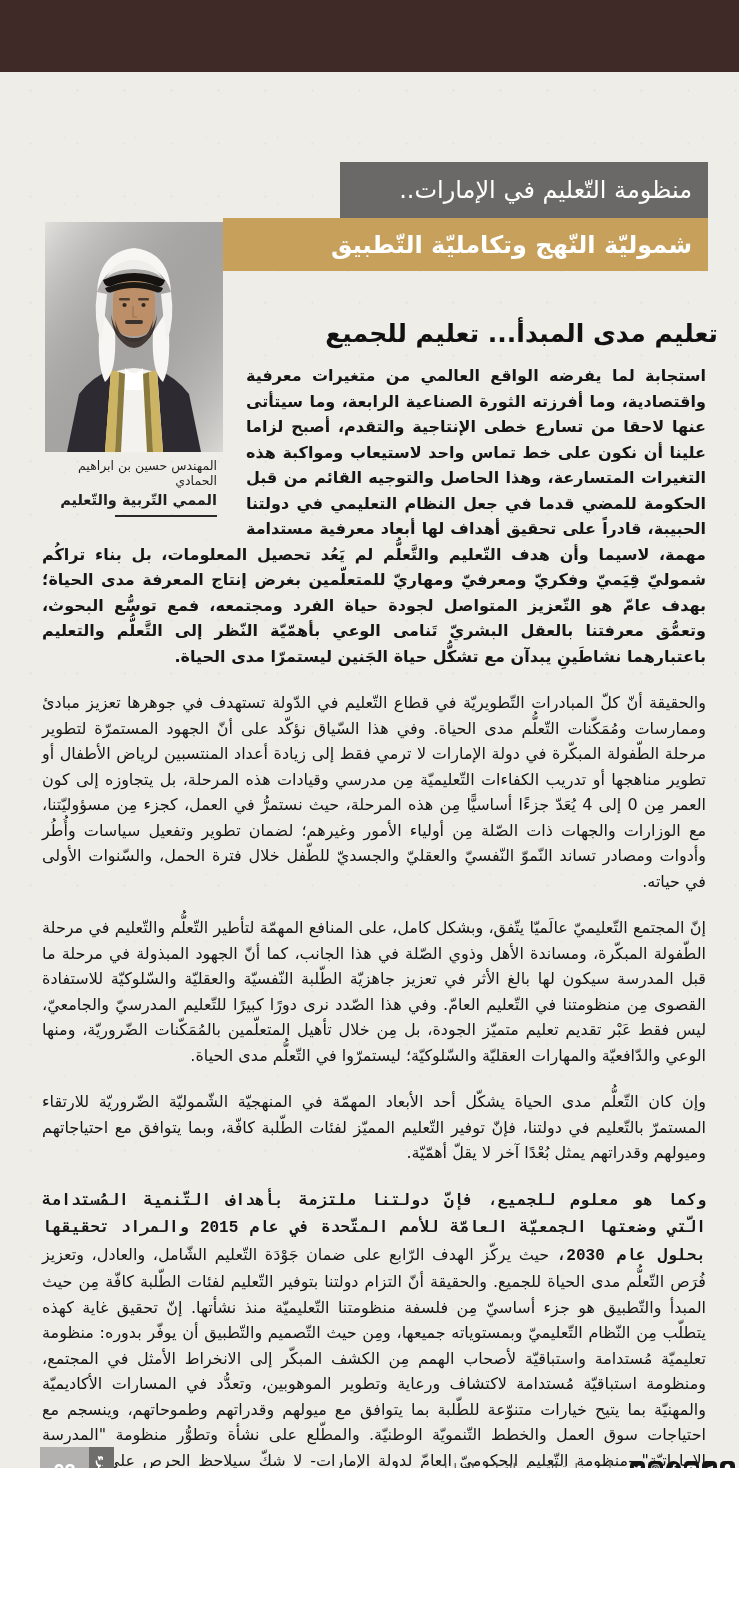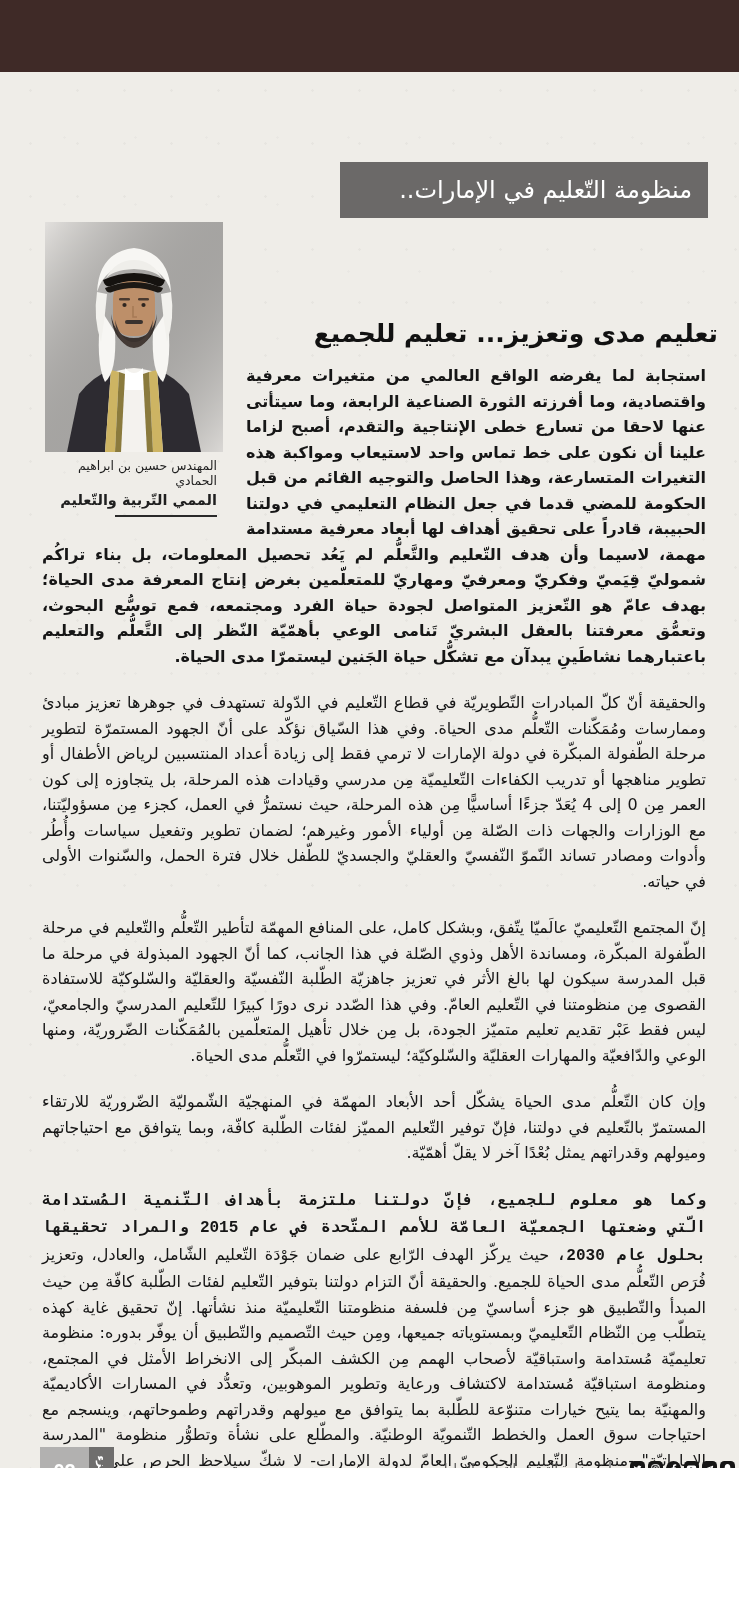--- a/index.html
+++ b/index.html
@@ -60,20 +60,23 @@
 </head>
 <body>
 
 <div class="page">
 
   <div class="bar top"></div>
 
   <div class="banner gray">
     <span>منظومة التّعليم في الإمارات..</span>
   </div>
+  <div class="banner tan">
+    <span>شموليّة النّهج وتكامليّة التّطبيق</span>
+  </div>
 
   <figure class="photo" style="margin:0">
     <svg width="178" height="230" viewBox="0 0 178 230" xmlns="http://www.w3.org/2000/svg">
       <rect width="178" height="230" fill="#dad8d5"></rect>
       <rect width="178" height="230" fill="url(#g0)"></rect>
       <defs>
         <linearGradient id="g0" x1="0" y1="0" x2="1" y2="1">
           <stop offset="0" stop-color="#e2e0dd"></stop>
             <stop offset="1" stop-color="#cecccা" stop-opacity="0"></stop>
         </linearGradient>
@@ -120,21 +123,21 @@
   </figure>
 
   <div class="caption">
     <div class="name">المهندس حسين بن ابراهيم الحمادي</div>
     <div class="role">الممي التّربية والتّعليم</div>
     <div class="rule"></div>
   </div>
 
   <div class="article">
     <div class="float-spacer"></div>
-    <h1>تعليم مدى وتعزيز... تعليم للجميع</h1>
+    <h1>تعليم مدى المبدأ... تعليم للجميع</h1>
     <p class="lead">استجابة لما يفرضه الواقع العالمي من متغيرات معرفية واقتصادية، وما أفرزته الثورة الصناعية الرابعة، وما سيتأتى عنها لاحقا من تسارع خطى الإنتاجية والتقدم، أصبح لزاما علينا أن نكون على خط تماس واحد لاستيعاب ومواكبة هذه التغيرات المتسارعة، وهذا الحاصل والتوجيه القائم من قبل الحكومة للمضي قدما في جعل النظام التعليمي في دولتنا الحبيبة، قادراً على تحقيق أهداف لها أبعاد معرفية مستدامة مهمة، لاسيما وأن هدف التّعليم والتَّعلُّم لم يَعُد تحصيل المعلومات، بل بناء تراكُم شموليّ قِيَميّ وفكريّ ومعرفيّ ومهاريّ للمتعلّمين بغرض إنتاج المعرفة مدى الحياة؛ بهدف عامّ هو التّعزيز المتواصل لجودة حياة الفرد ومجتمعه، فمع توسُّع البحوث، وتعمُّق معرفتنا بالعقل البشريّ تَنامى الوعي بأهمّيّة النّظر إلى التَّعلُّم والتعليم باعتبارهما نشاطَينِ يبدآن مع تشكُّل حياة الجَنين ليستمرّا مدى الحياة.</p>
     <p>والحقيقة أنّ كلّ المبادرات التّطويريّة في قطاع التّعليم في الدّولة تستهدف في جوهرها تعزيز مبادئ وممارسات ومُمَكّنات التّعلُّم مدى الحياة. وفي هذا السّياق نؤكّد على أنّ الجهود المستمرّة لتطوير مرحلة الطّفولة المبكّرة في دولة الإمارات لا ترمي فقط إلى زيادة أعداد المنتسبين لرياض الأطفال أو تطوير مناهجها أو تدريب الكفاءات التّعليميّة مِن مدرسي وقيادات هذه المرحلة، بل يتجاوزه إلى كون العمر مِن 0 إلى 4 يُعَدّ جزءًا أساسيًّا مِن هذه المرحلة، حيث نستمرُّ في العمل، كجزء مِن مسؤوليّتنا، مع الوزارات والجهات ذات الصّلة مِن أولياء الأمور وغيرهم؛ لضمان تطوير وتفعيل سياسات وأُطُر وأدوات ومصادر تساند النّموّ النّفسيّ والعقليّ والجسديّ للطّفل خلال فترة الحمل، والسّنوات الأولى في حياته.</p>
     <p>إنّ المجتمع التّعليميّ عالَميّا يتّفق، وبشكل كامل، على المنافع المهمّة لتأطير التّعلُّم والتّعليم في مرحلة الطّفولة المبكّرة، ومساندة الأهل وذوي الصّلة في هذا الجانب، كما أنّ الجهود المبذولة في مرحلة ما قبل المدرسة سيكون لها بالغ الأثر في تعزيز جاهزيّة الطّلبة النّفسيّة والعقليّة والسّلوكيّة للاستفادة القصوى مِن منظومتنا في التّعليم العامّ. وفي هذا الصّدد نرى دورًا كبيرًا للتّعليم المدرسيّ والجامعيّ، ليس فقط عَبْر تقديم تعليم متميّز الجودة، بل مِن خلال تأهيل المتعلّمين بالمُمَكّنات الضّروريّة، ومنها الوعي والدّافعيّة والمهارات العقليّة والسّلوكيّة؛ ليستمرّوا في التّعلُّم مدى الحياة.</p>
     <p>وإن كان التّعلُّم مدى الحياة يشكّل أحد الأبعاد المهمّة في المنهجيّة الشّموليّة الضّروريّة للارتقاء المستمرّ بالتّعليم في دولتنا، فإنّ توفير التّعليم المميّز لفئات الطّلبة كافّة، وبما يتوافق مع احتياجاتهم وميولهم وقدراتهم يمثل بُعْدًا آخر لا يقلّ أهمّيّة.</p>
     <p><span class="boldlead">وكما هو معلوم للجميع، فإنّ دولتنا ملتزمة بأهداف التّنمية المُستدامة الّتي وضعتها الجمعيّة العامّة للأمم المتّحدة في عام 2015 والمراد تحقيقها بحلول عام 2030،</span><span> حيث يركّز الهدف الرّابع على ضمان جَوْدَة التّعليم الشّامل، والعادل، وتعزيز فُرَص التّعلُّم مدى الحياة للجميع. والحقيقة أنّ التزام دولتنا بتوفير التّعليم لفئات الطّلبة كافّة مِن حيث المبدأ والتّطبيق هو جزء أساسيّ مِن فلسفة منظومتنا التّعليميّة منذ نشأتها. إنّ تحقيق غاية كهذه يتطلّب مِن النّظام التّعليميّ وبمستوياته جميعها، ومِن حيث التّصميم والتّطبيق أن يوفّر بدوره: منظومة تعليميّة مُستدامة واستباقيّة لأصحاب الهمم مِن الكشف المبكّر إلى الانخراط الأمثل في المجتمع، ومنظومة استباقيّة مُستدامة لاكتشاف ورعاية وتطوير الموهوبين، وتعدُّد في المسارات الأكاديميّة والمهنيّة بما يتيح خيارات متنوّعة للطّلبة بما يتوافق مع ميولهم وقدراتهم وطموحاتهم، وينسجم مع احتياجات سوق العمل والخطط التّنمويّة الوطنيّة. والمطّلع على نشأة وتطوُّر منظومة "المدرسة الإماراتيّة" -منظومة التّعليم الحكوميّ العامّ لدولة الإمارات- لا شكّ سيلاحظ الحرص على أن تكون مجهّزة بكافّة الممكّنات سابقة الذّكر لتوفير "تعليم مميّز للجميع".</span></p>
   </div>
 
   <div class="page-badge">
     <div class="badge-number">02</div>
     <div class="badge-tab">

